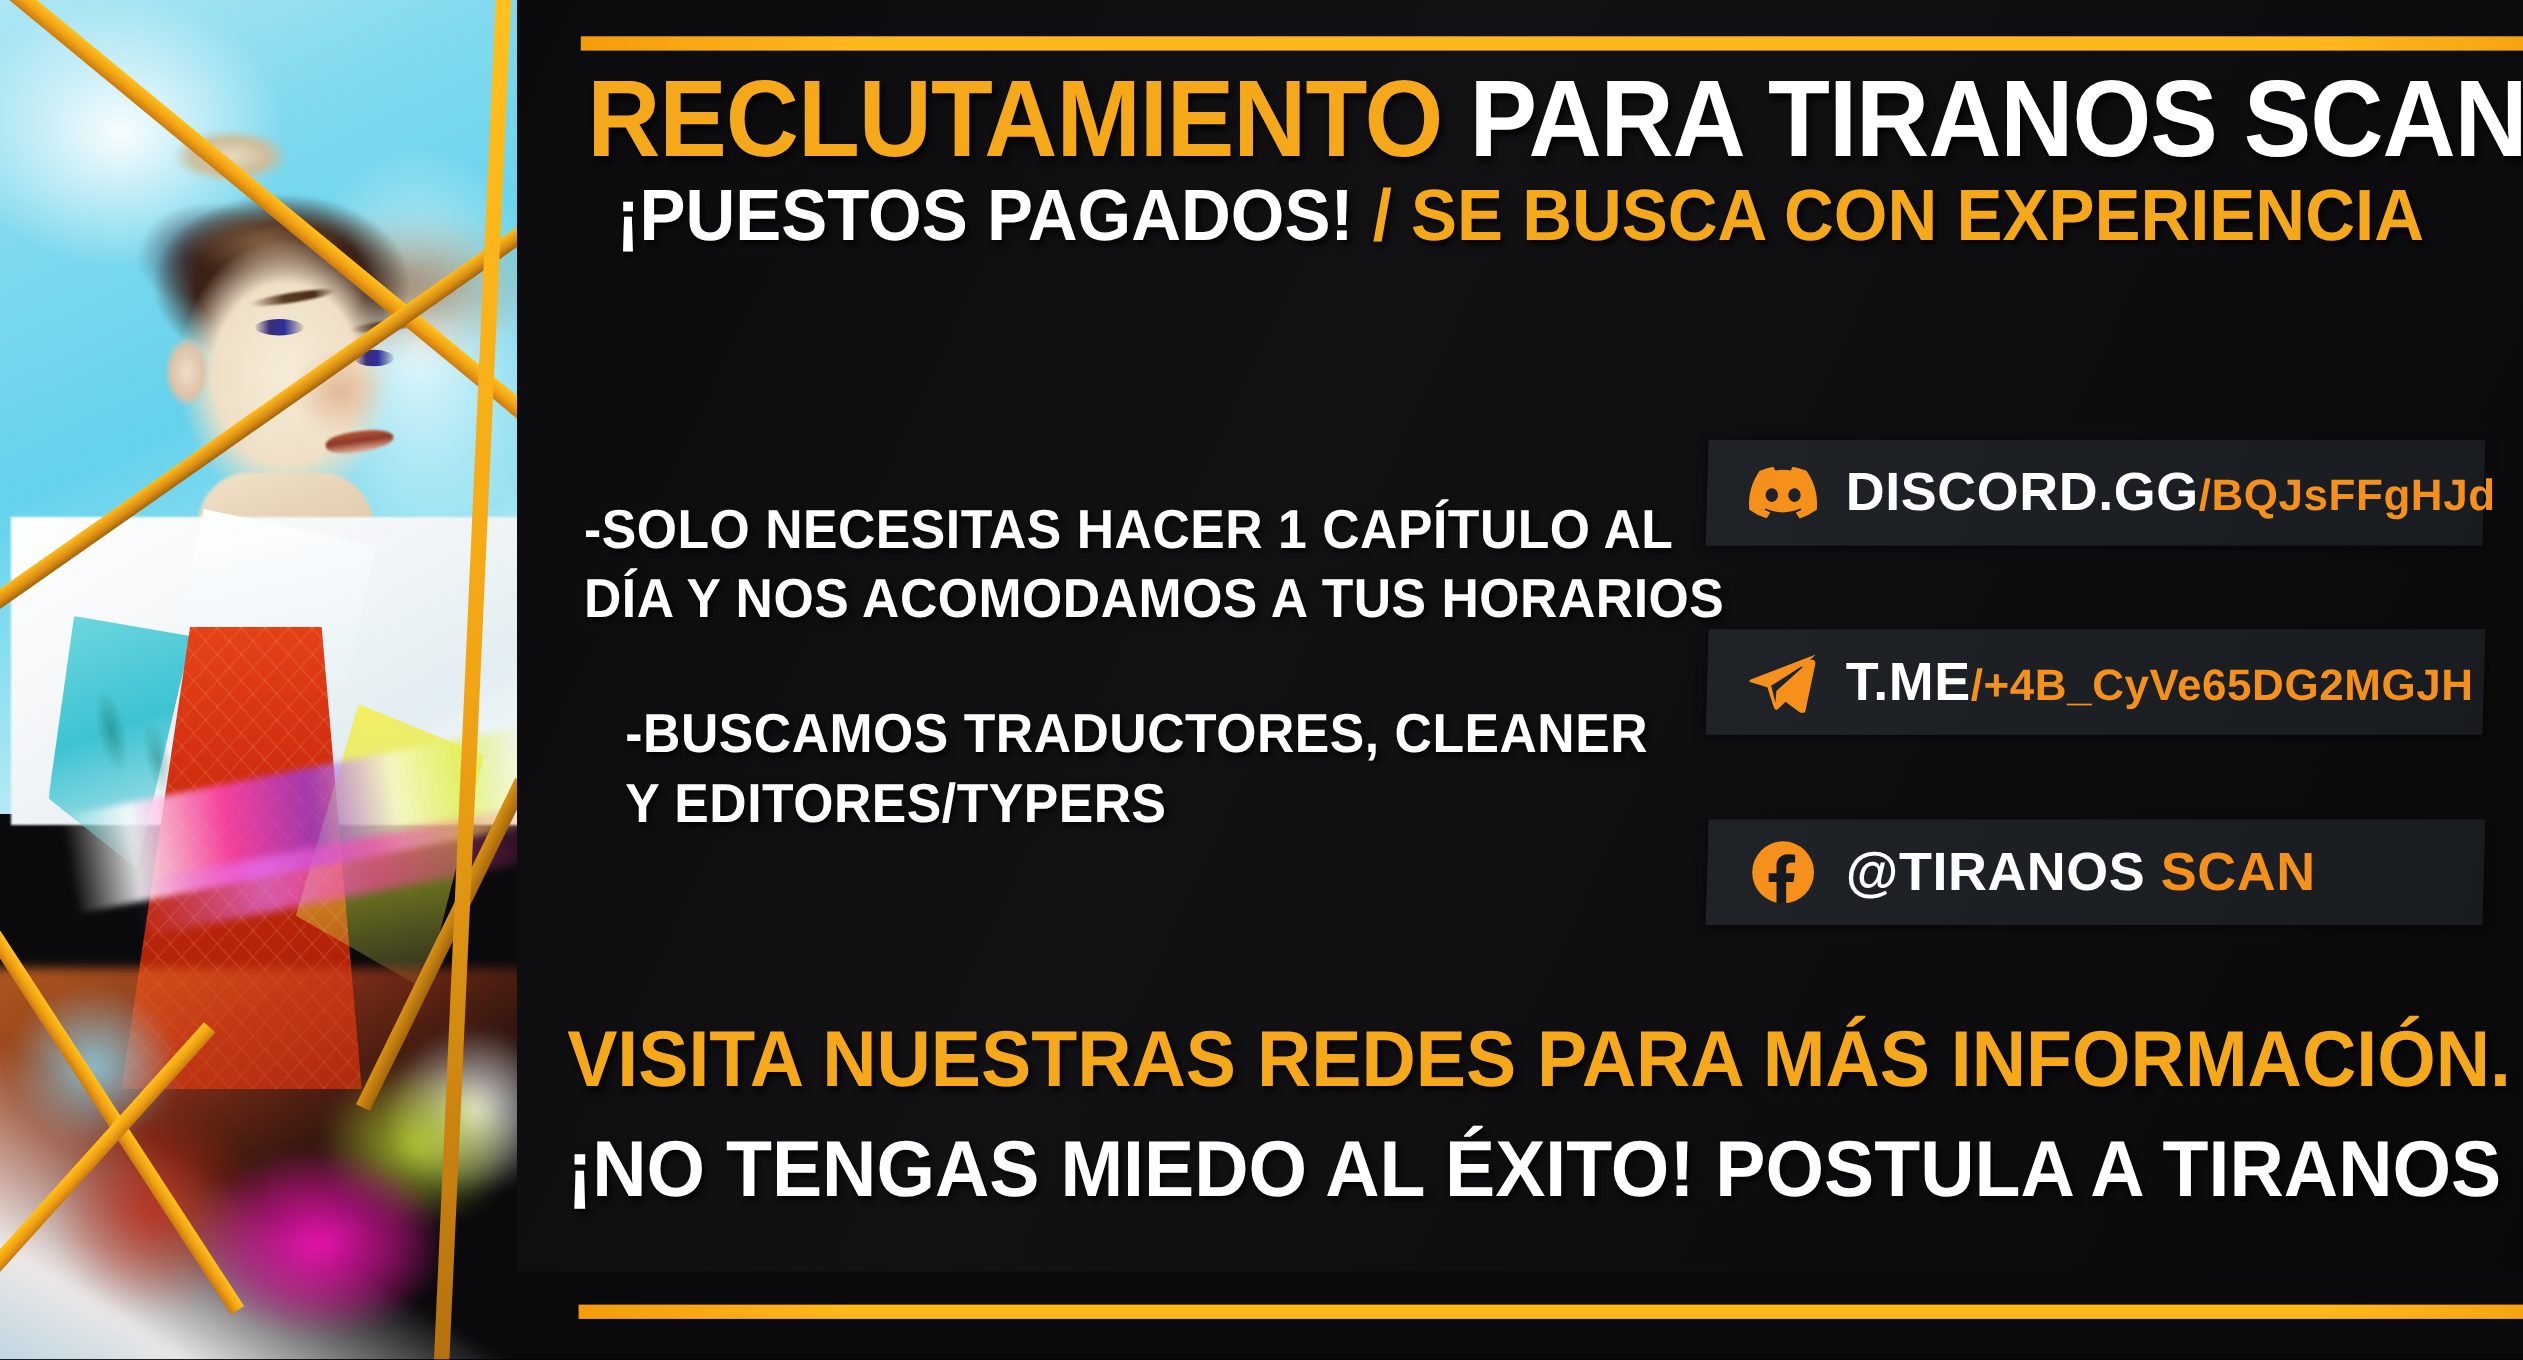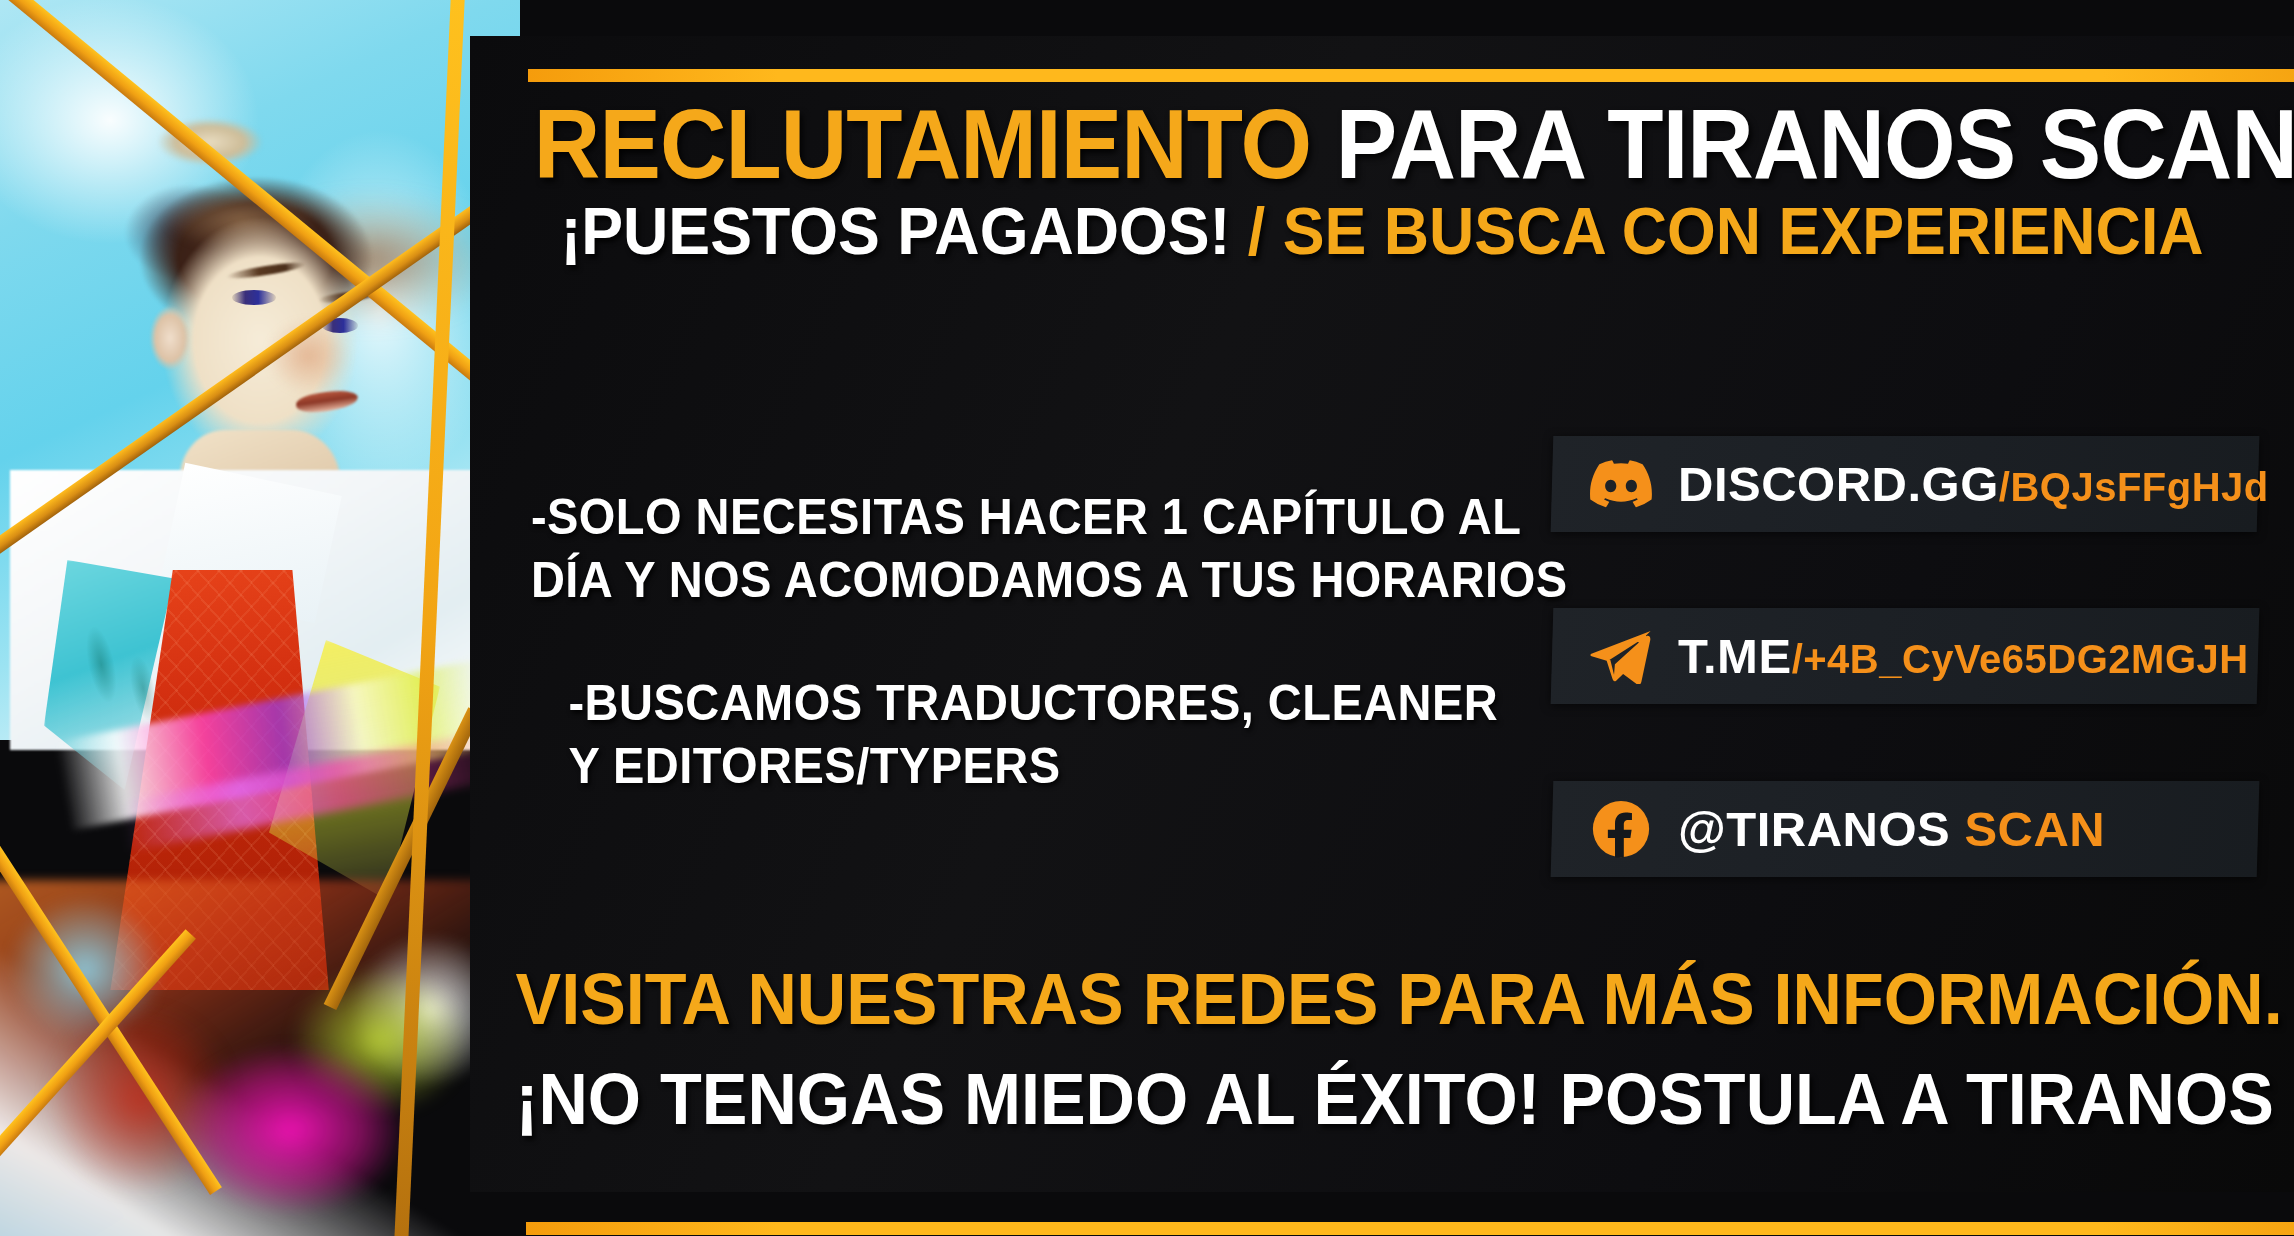--- a/index.html
+++ b/index.html
@@ -259,21 +259,20 @@
     transform-origin: left center;
     background: linear-gradient(180deg, #d99114 0%, #a2650c 100%);
   }
 
   
   #content {
     position: absolute;
     left: 470px; top: 0;
     width: 1824px; height: 1156px;
     background: linear-gradient(115deg, #0b0b0d 0%, #121214 38%, #0d0d10 72%, #090909 100%);
-    margin-top: 36px;
   }
 
   
   .gold-rule {
     position: absolute;
     height: 13px;
     background: linear-gradient(90deg, #f59c0c 0%, #ffb81c 14%, #ffb81c 88%, #f5a210 100%);
   }
   #rule-top { left: 58px; top: 33px; width: 1790px; }
   #rule-bottom { left: 56px; top: 1186px; width: 1792px; }

